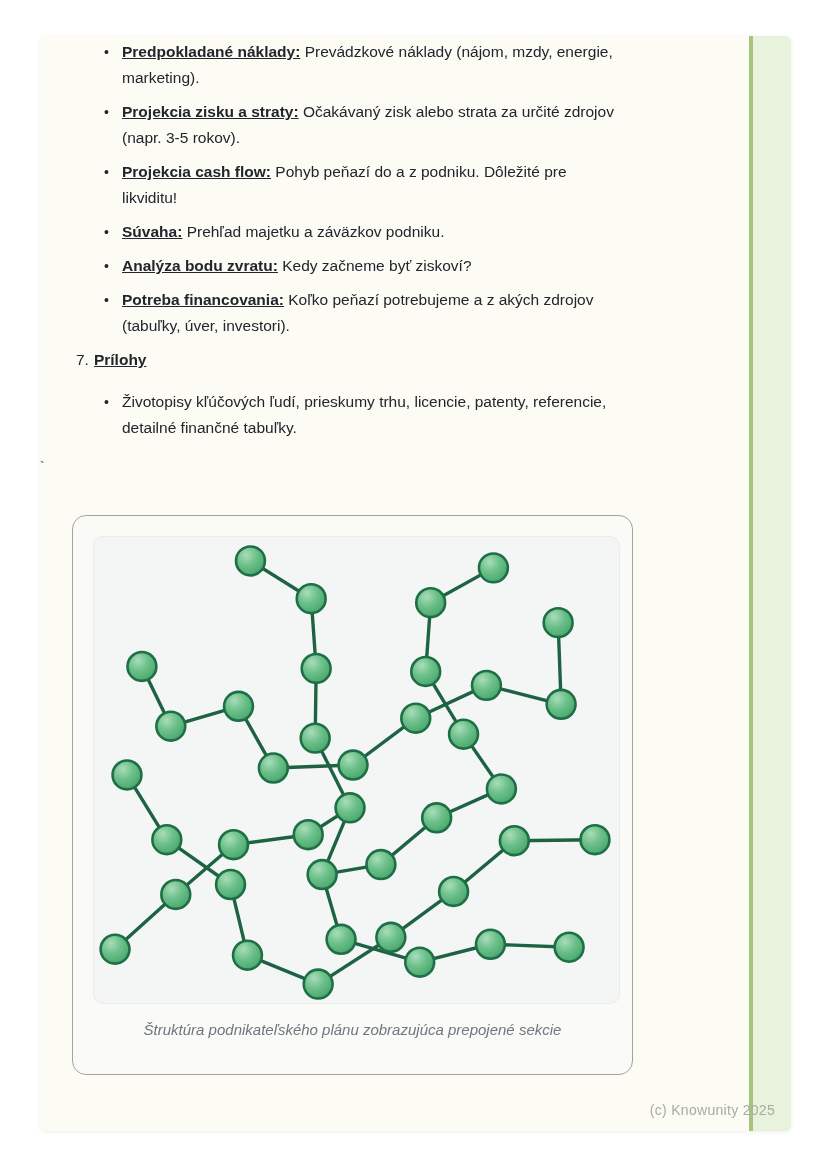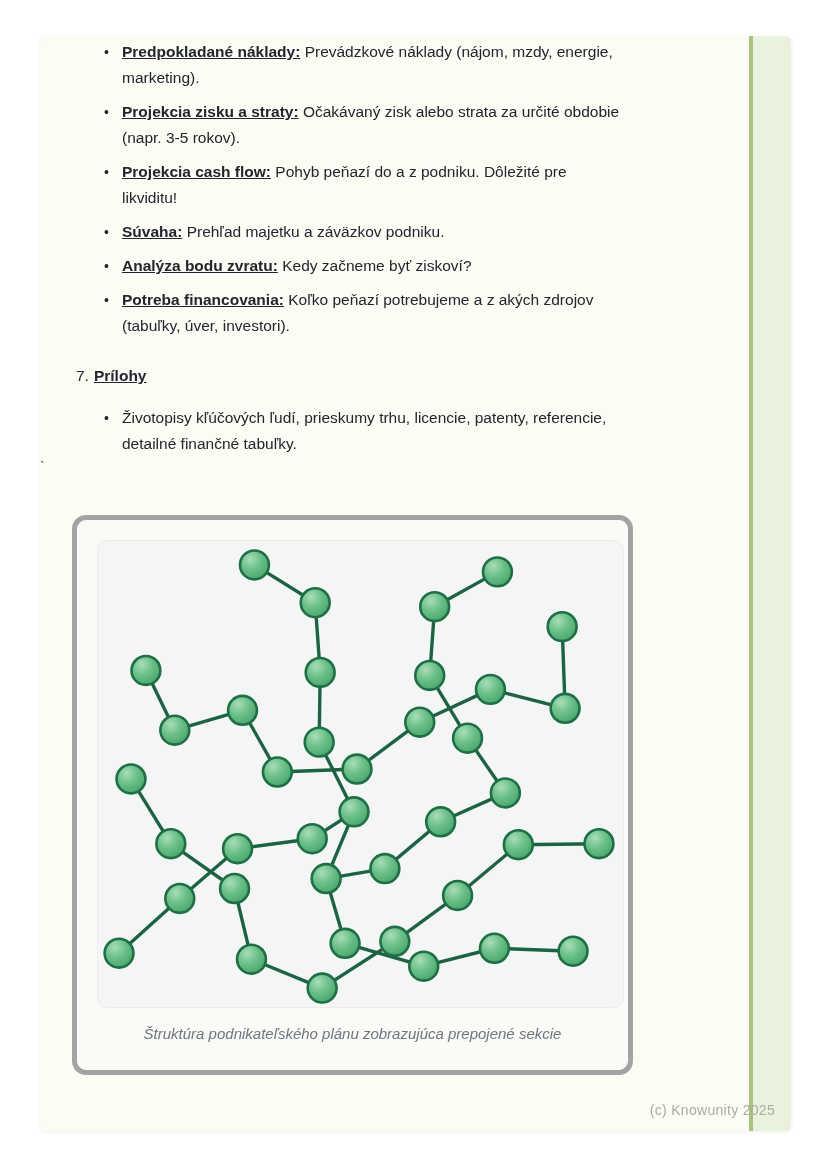--- a/index.html
+++ b/index.html
@@ -9,26 +9,26 @@
         background:#fcfcf4;border-radius:6px;overflow:hidden;
         box-shadow:0 1px 4px rgba(0,0,0,0.07);}
   .stripe-band{position:absolute;top:0;right:0;width:38px;height:100%;}
   .stripe-line{position:absolute;top:0;right:38px;width:4px;height:100%;}
   .content{position:absolute;left:36px;top:3px;width:600px;color:#21262e;
            font-size:15.5px;line-height:26px;}
   ul.doc-list{margin:0;padding:0;list-style:none;}
   ul.doc-list li{position:relative;padding-left:46px;margin-bottom:8px;}
   ul.doc-list .dot{position:absolute;left:28px;top:0;font-size:14px;}
   .b{font-weight:bold;text-decoration:underline;}
-  .numbered-heading{margin-top:24px;margin-bottom:16px;padding-left:0;}
+  .numbered-heading{margin-top:8px;margin-bottom:16px;padding-left:0;}
   .numbered-heading .num{margin-right:5px;}
   .appendix{margin-top:0;}
   .stray{position:absolute;left:0;top:423px;font-size:14px;color:#3a3f46;}
   .figure-card{position:absolute;left:32px;top:479px;width:561px;height:560px;
-               background:#fafaf6;border:5px solid #a3a3a3;border-radius:14px;box-sizing:border-box;}
+               background:#fafaf6;border:1px solid #a3a3a3;border-radius:14px;box-sizing:border-box;}
   .figure-panel{position:absolute;left:20px;top:20px;width:527px;height:468px;
                 background:#f4f5f5;border:1px solid #ebede9;border-radius:10px;
                 box-sizing:border-box;overflow:hidden;}
   .figure-panel svg{display:block;width:100%;height:100%;}
   .figure-caption{position:absolute;left:0;right:0;top:505px;text-align:center;
                   font-style:italic;font-size:15px;color:#6e7681;}
   .copyright{position:absolute;right:16px;top:1066px;font-size:14px;color:#a8aca1;
              letter-spacing:0.3px;}
 </style>
 </head>
@@ -36,21 +36,21 @@
 
 <div class="canvas">
   <div class="page" style="background: rgb(252, 252, 244);">
 
     <div class="stripe-band" style="background: rgb(233, 242, 220);"></div>
     <div class="stripe-line" style="background: rgb(166, 196, 127);"></div>
 
     <div class="content" style="color: rgb(33, 38, 46);">
       <ul class="doc-list" id="main-list">
           <li><span class="dot">•</span><span class="b">Predpokladané náklady:</span> <span>Prevádzkové náklady (nájom, mzdy, energie,</span><div>marketing).</div></li>
-          <li><span class="dot">•</span><span class="b">Projekcia zisku a straty:</span> <span>Očakávaný zisk alebo strata za určité obdobie</span><div>(napr. 3-5 rokov).</div></li>
+          <li><span class="dot">•</span><span class="b">Projekcia zisku a straty:</span> <span>Očakávaný zisk alebo strata za určité zdrojov</span><div>(napr. 3-5 rokov).</div></li>
           <li><span class="dot">•</span><span class="b">Projekcia cash flow:</span> <span>Pohyb peňazí do a z podniku. Dôležité pre</span><div>likviditu!</div></li>
           <li><span class="dot">•</span><span class="b">Súvaha:</span> <span>Prehľad majetku a záväzkov podniku.</span></li>
           <li><span class="dot">•</span><span class="b">Analýza bodu zvratu:</span> <span>Kedy začneme byť ziskoví?</span></li>
           <li><span class="dot">•</span><span class="b">Potreba financovania:</span> <span>Koľko peňazí potrebujeme a z akých zdrojov</span><div>(tabuľky, úver, investori).</div></li>
         </ul>
 
       <div class="numbered-heading">
         <span class="num">7.</span><span class="b">Prílohy</span>
       </div>
 

